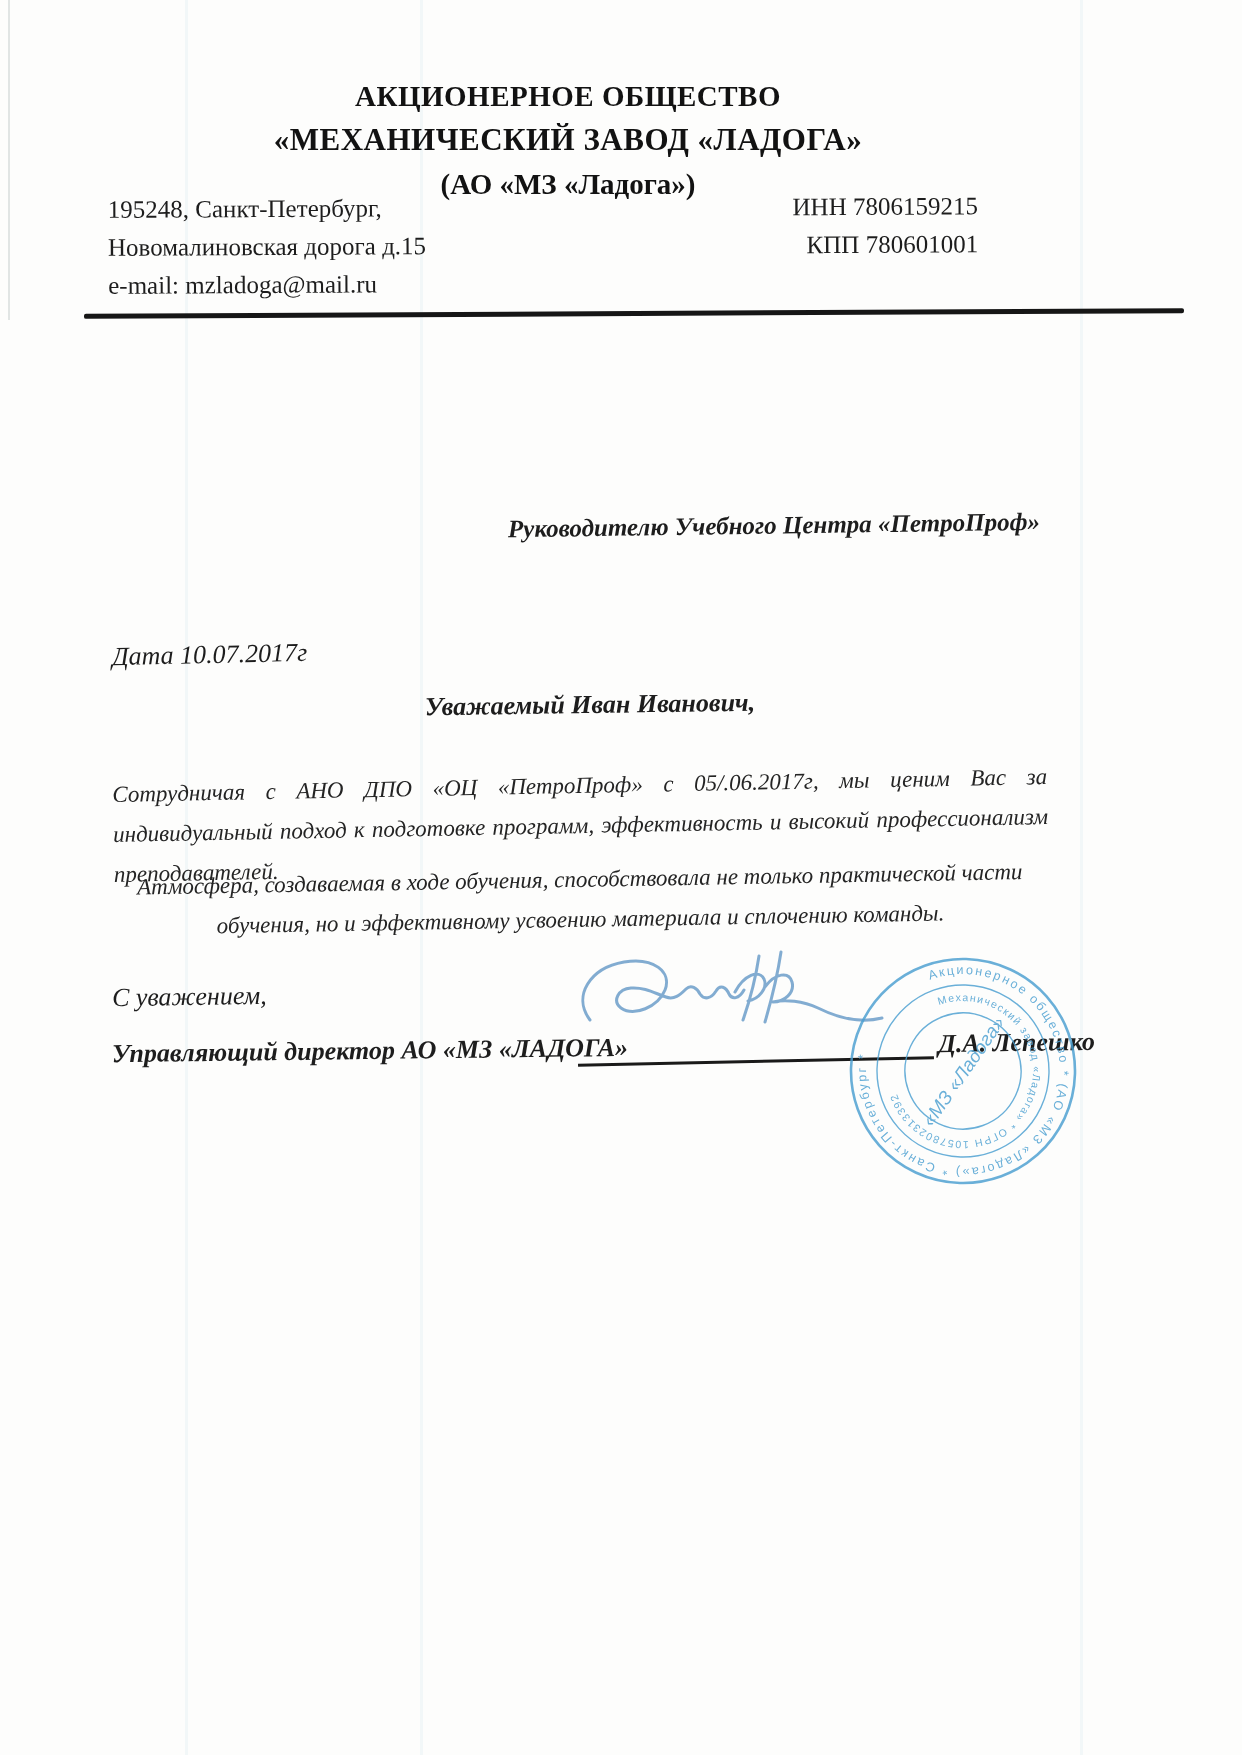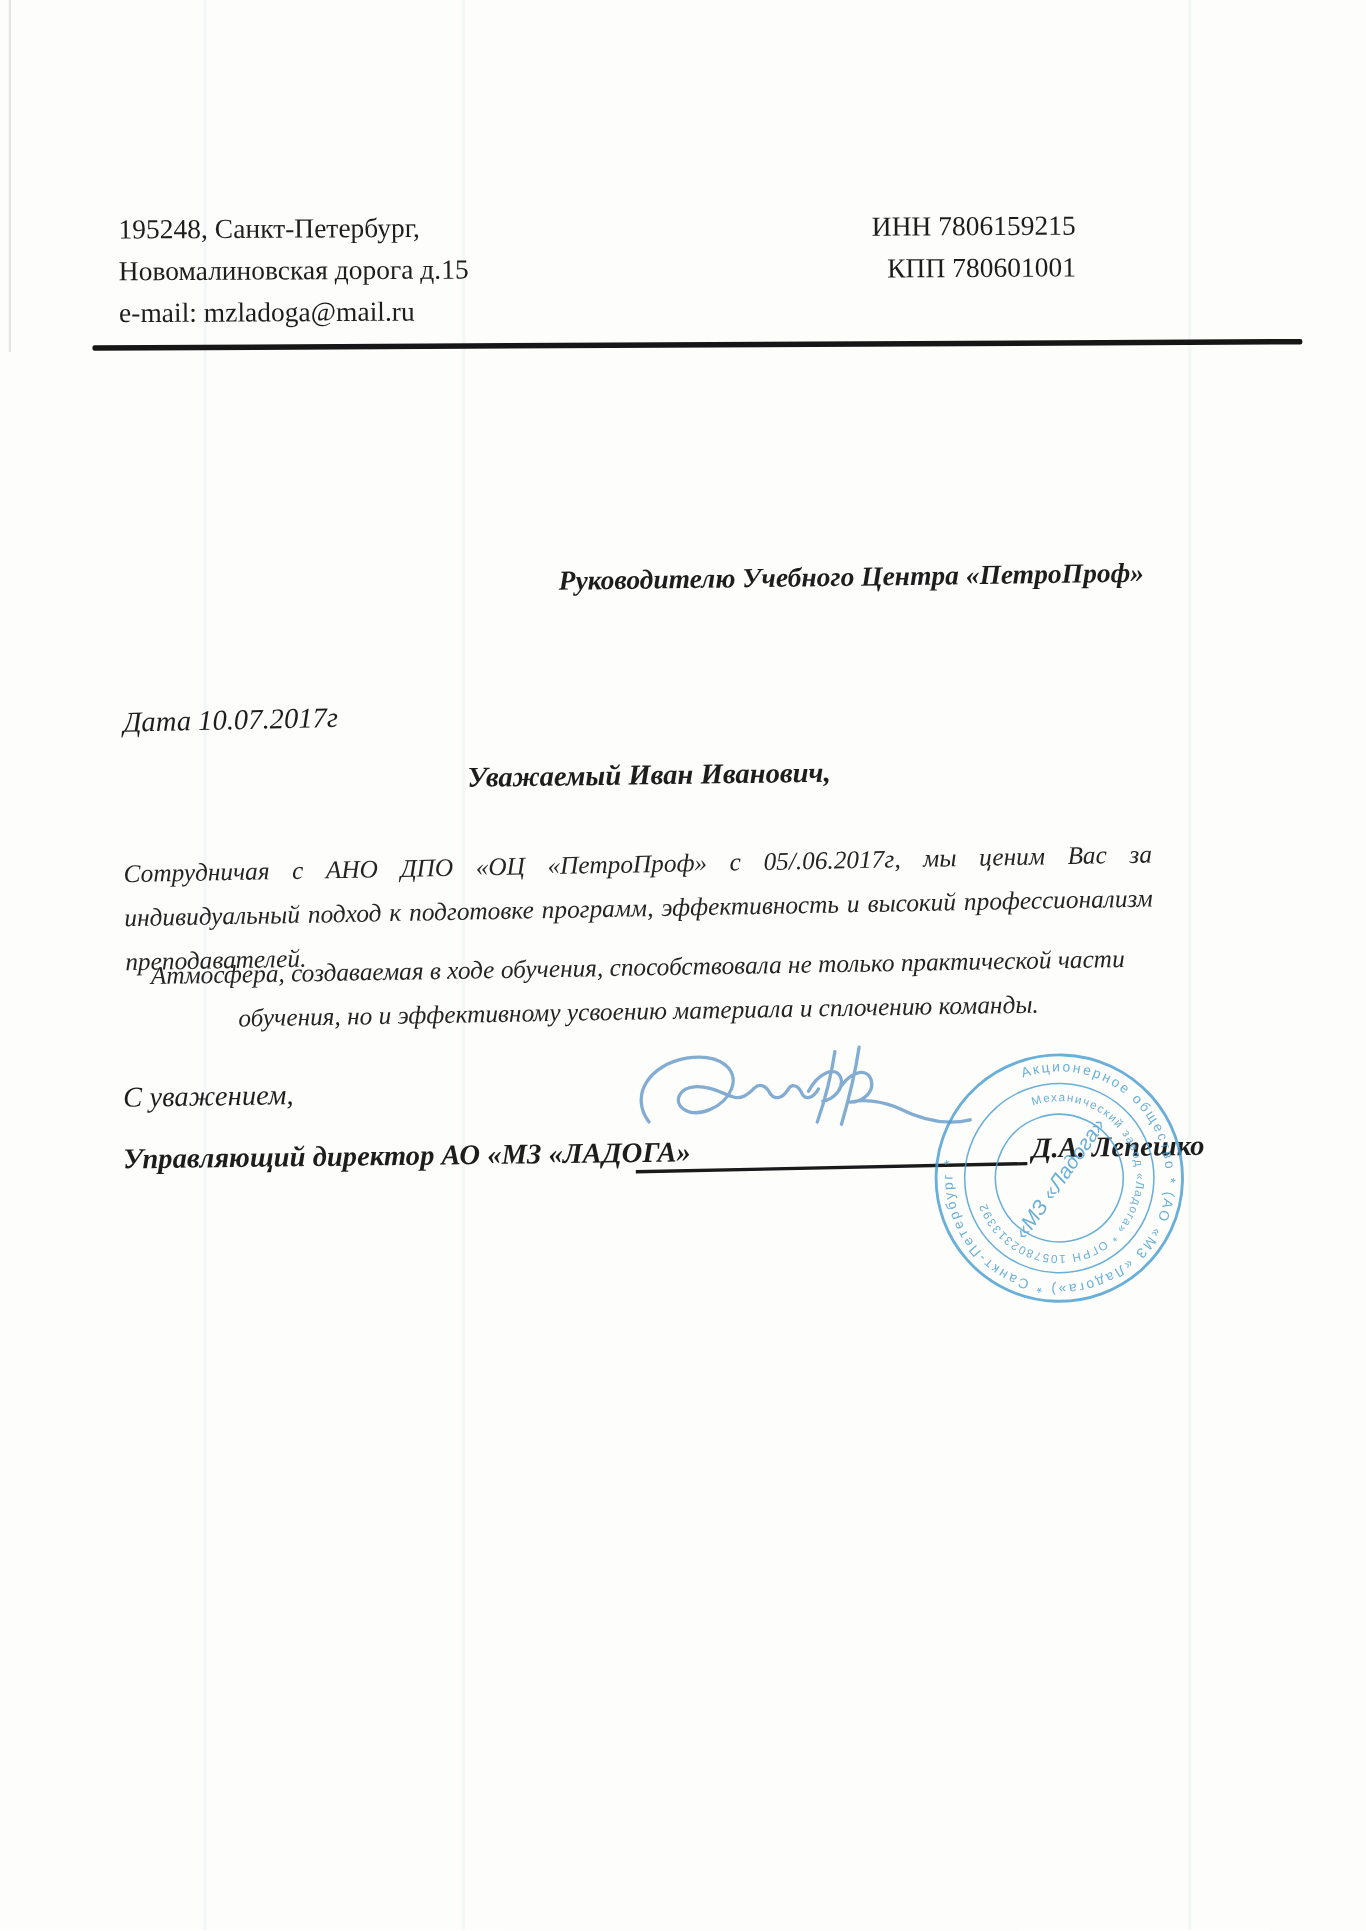--- a/index.html
+++ b/index.html
@@ -148,20 +148,25 @@
 </head>
 <body>
 
 <div class="page">
 
   <div class="edge-line"></div>
   <div class="scan-streak" style="left:185px"></div>
   <div class="scan-streak" style="left:420px"></div>
   <div class="scan-streak" style="left:1080px"></div>
 
+  <div class="org-title">
+    <div class="org-line1">АКЦИОНЕРНОЕ ОБЩЕСТВО</div>
+    <div class="org-line2">«МЕХАНИЧЕСКИЙ ЗАВОД «ЛАДОГА»</div>
+    <div class="org-line3">(АО «МЗ «Ладога»)</div>
+  </div>
 
   <div class="address-block">
     <div>195248, Санкт-Петербург,</div>
     <div>Новомалиновская дорога д.15</div>
     <div>e-mail: mzladoga@mail.ru</div>
   </div>
 
   <div class="codes-block">
     <div>ИНН 7806159215</div>
     <div>КПП 780601001</div>

